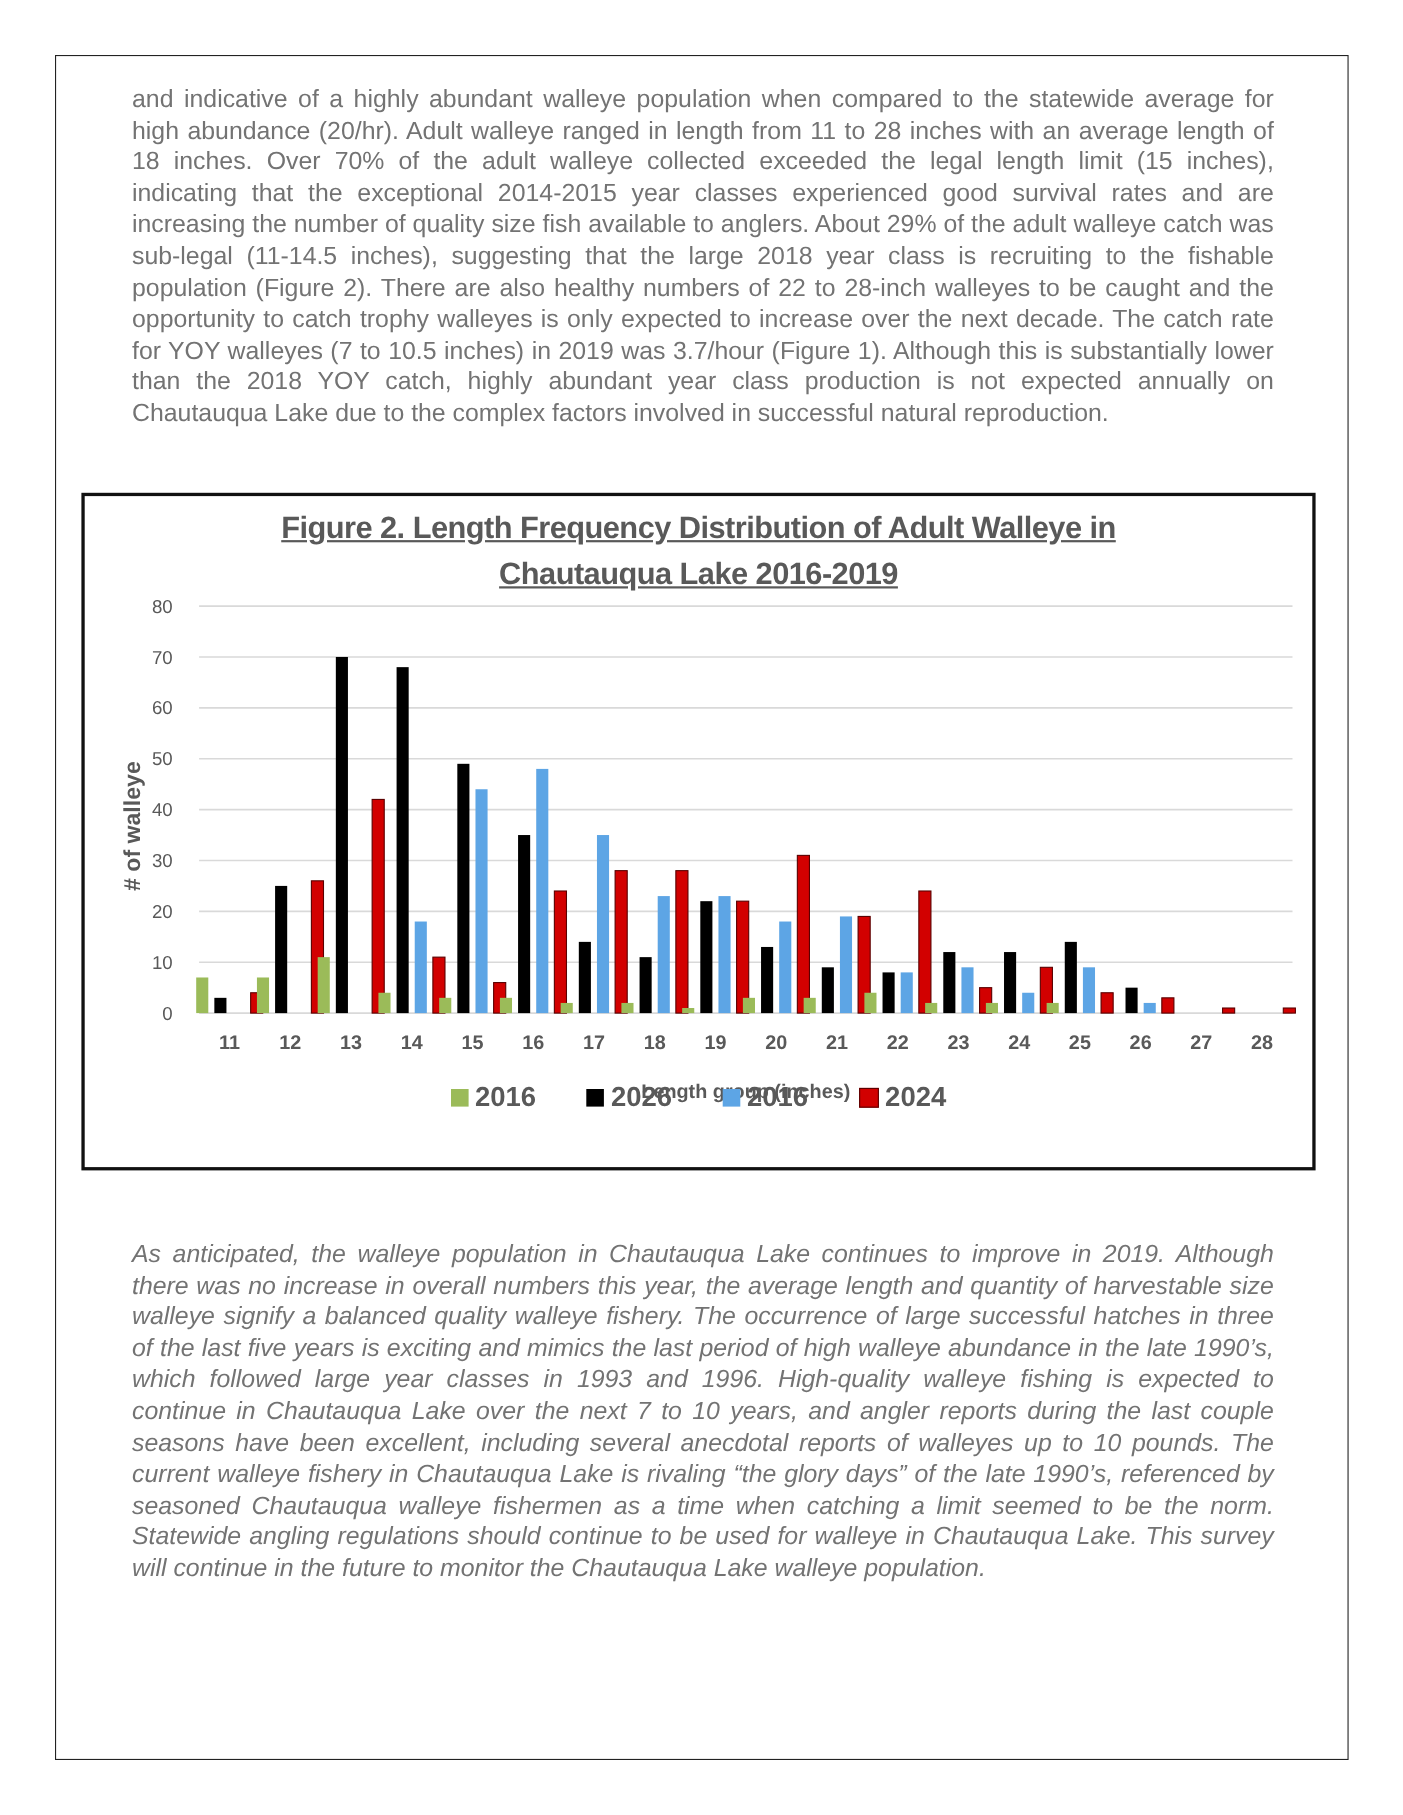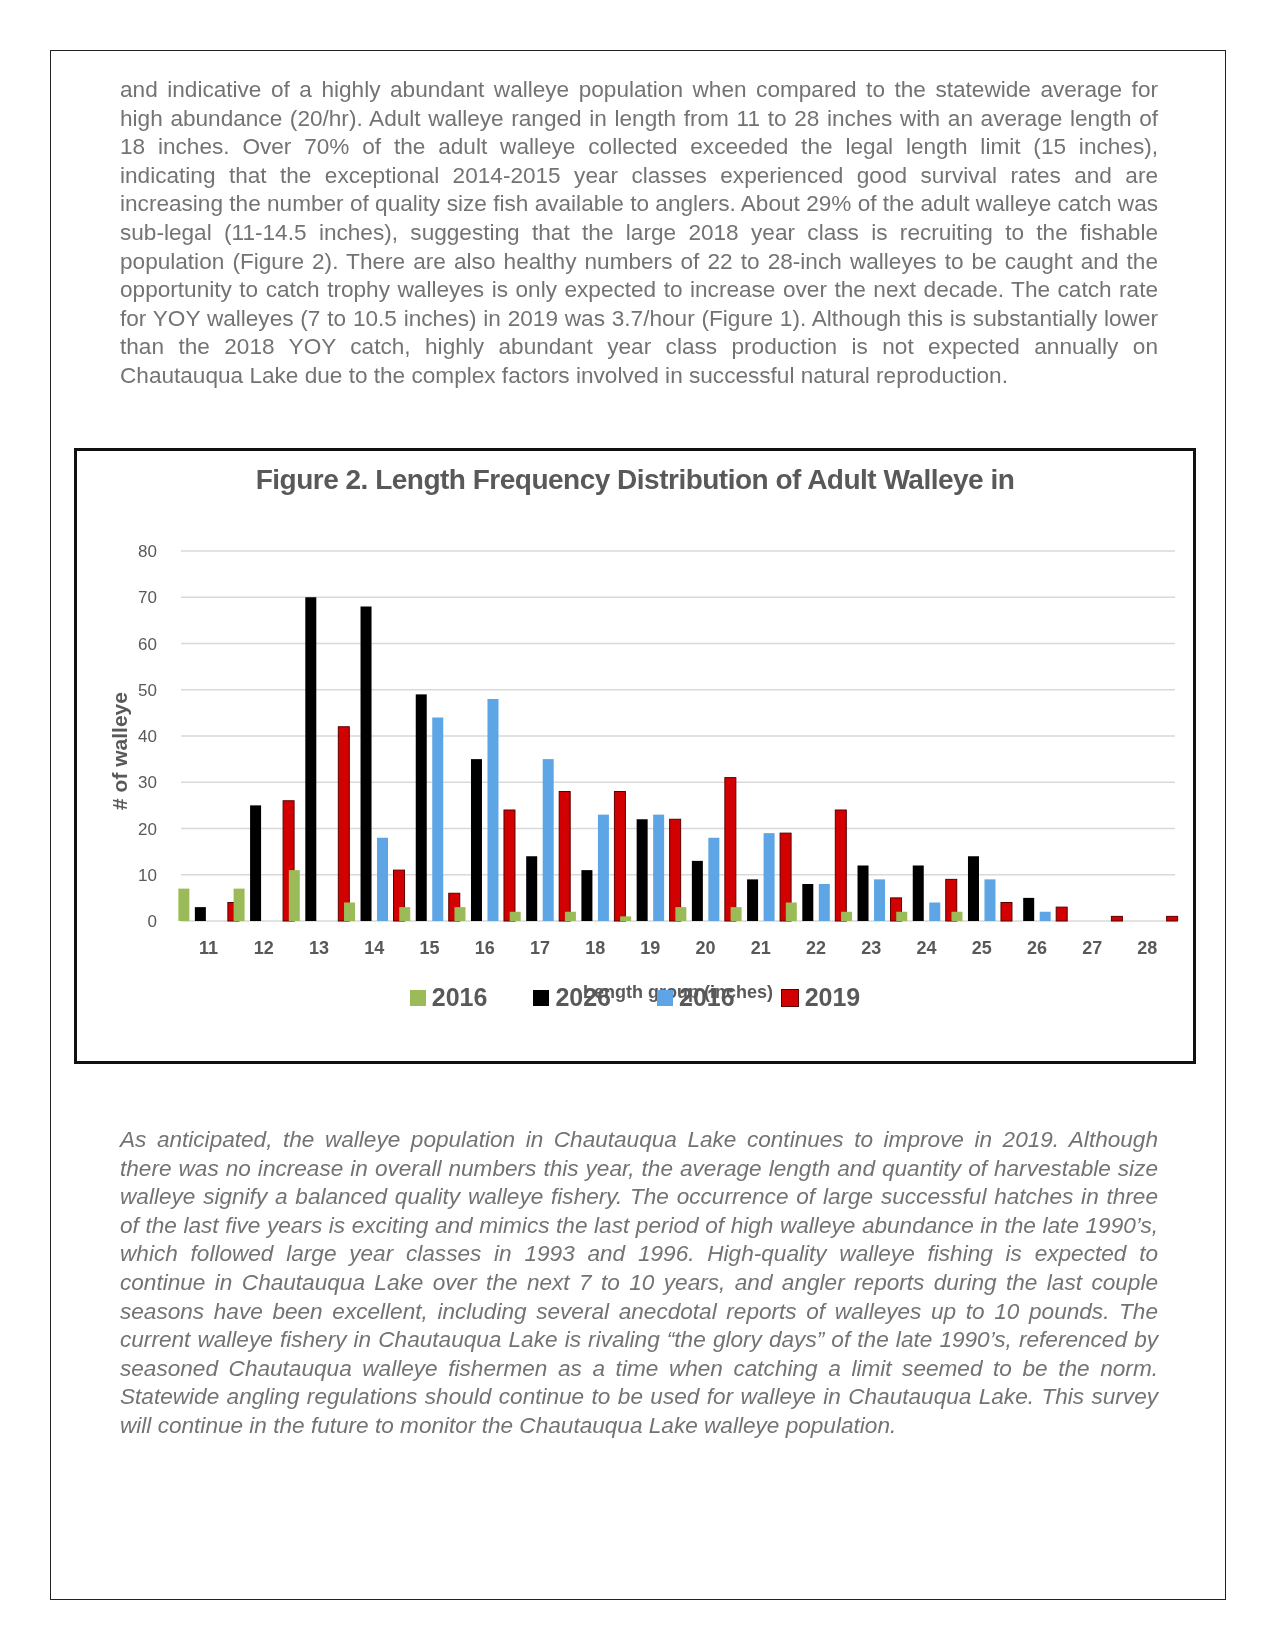--- a/index.html
+++ b/index.html
@@ -15,41 +15,42 @@
   }
   .para1 { top: 76px; }
   .para2 { top: 1126px; font-style: italic; }
   .figure-box {
     position: absolute; left: 74px; top: 448px; width: 1122px; height: 616px;
     border: 3px solid #111; box-sizing: border-box; background: #fff;
   }
   .fig-title {
     position: absolute; left: 0; right: 0; top: 8px; text-align: center;
     font-family: "Liberation Sans", sans-serif; font-weight: bold; font-size: 28px;
-    line-height: 42px; color: #595959; letter-spacing: -0.5px;
+    line-height: 42px; color: #595959; letter-spacing: -0.5px; text-decoration: underline;
   }
   .chart-svg { position: absolute; left: 0; top: 0; }
   .axis-text { font-family: "Liberation Sans", sans-serif; fill: #595959; }
   .legend {
     position: absolute; left: 0; right: 0; top: 532px; display: flex; justify-content: center; gap: 46px;
     font-family: "Liberation Sans", sans-serif; font-weight: bold; font-size: 25px; color: #595959;
   }
   .legend-item { display: flex; align-items: center; gap: 6px; }
   .legend-swatch { width: 16px; height: 16px; display: inline-block; }
 </style>
 </head>
 <body>
 
 <div class="page-border"></div>
 
 <p class="para para1">and indicative of a highly abundant walleye population when compared to the statewide average for high abundance (20/hr).  Adult walleye ranged in length from 11 to 28 inches with an average length of 18 inches. Over 70% of the adult walleye collected exceeded the legal length limit (15 inches), indicating that the exceptional 2014-2015 year classes experienced good survival rates and are increasing the number of quality size fish available to anglers. About 29% of the adult walleye catch was sub-legal (11-14.5 inches), suggesting that the large 2018 year class is recruiting to the fishable population (Figure 2). There are also healthy numbers of 22 to 28-inch walleyes to be caught and the opportunity to catch trophy walleyes is only expected to increase over the next decade. The catch rate for YOY walleyes (7 to 10.5 inches) in 2019 was 3.7/hour (Figure 1). Although this is substantially lower than the 2018 YOY catch, highly abundant year class production is not expected annually on Chautauqua Lake due to the complex factors involved in successful natural reproduction.</p>
 
 <div class="figure-box">
   <div class="fig-title">
     <div>Figure 2. Length Frequency Distribution of Adult Walleye in</div>
+    <div>Chautauqua Lake 2016-2019</div>
   </div>
   <svg class="chart-svg" id="chart-svg" width="1116" height="610">
       <line x1="104" x2="1098" y1="470" y2="470" stroke="#d9d9d9" stroke-width="1.5"></line>
       <text x="80" y="476" text-anchor="end" font-size="17" class="axis-text">0</text>
       <line x1="104" x2="1098" y1="423.75" y2="423.75" stroke="#d9d9d9" stroke-width="1.5"></line>
       <text x="80" y="429.75" text-anchor="end" font-size="17" class="axis-text">10</text>
       <line x1="104" x2="1098" y1="377.5" y2="377.5" stroke="#d9d9d9" stroke-width="1.5"></line>
       <text x="80" y="383.5" text-anchor="end" font-size="17" class="axis-text">20</text>
       <line x1="104" x2="1098" y1="331.25" y2="331.25" stroke="#d9d9d9" stroke-width="1.5"></line>
       <text x="80" y="337.25" text-anchor="end" font-size="17" class="axis-text">30</text>
@@ -154,18 +155,18 @@
       <div class="legend-item">
         <span class="legend-swatch" style="background: rgb(0, 0, 0);"></span>
         <span>2026</span>
       </div>
       <div class="legend-item">
         <span class="legend-swatch" style="background: rgb(93, 165, 229);"></span>
         <span>2016</span>
       </div>
       <div class="legend-item">
         <span class="legend-swatch" style="background: rgb(210, 0, 0); border: 1px solid rgb(90, 0, 0);"></span>
-        <span>2019</span>
+        <span>2024</span>
       </div>
     </div>
 </div>
 
 <p class="para para2">As anticipated, the walleye population in Chautauqua Lake continues to improve in 2019. Although there was no increase in overall numbers this year, the average length and quantity of harvestable size walleye signify a balanced quality walleye fishery. The occurrence of large successful hatches in three of the last five years is exciting and mimics the last period of high walleye abundance in the late 1990’s, which followed large year classes in 1993 and 1996. High-quality walleye fishing is expected to continue in Chautauqua Lake over the next 7 to 10 years, and angler reports during the last couple seasons have been excellent, including several anecdotal reports of walleyes up to 10 pounds. The current walleye fishery in Chautauqua Lake is rivaling “the glory days” of the late 1990’s, referenced by seasoned Chautauqua walleye fishermen as a time when catching a limit seemed to be the norm. Statewide angling regulations should continue to be used for walleye in Chautauqua Lake. This survey will continue in the future to monitor the Chautauqua Lake walleye population.</p>
 
 </body></html>

